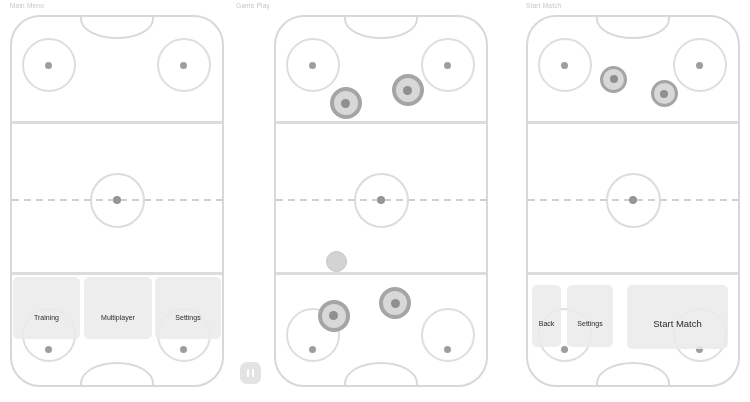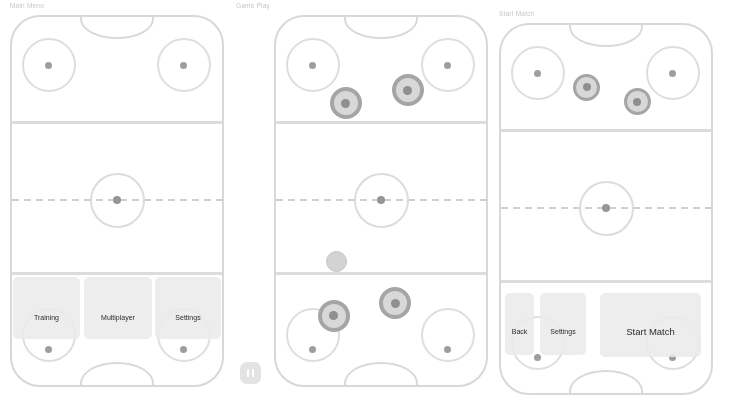--- a/index.html
+++ b/index.html
@@ -2,21 +2,21 @@
 <html><head>
 <meta charset="utf-8">
 <style>
   html,body{margin:0;padding:0;}
   body{
     width:750px;height:402px;position:relative;overflow:hidden;
     background:#ffffff;
     font-family:"Liberation Sans", sans-serif;
   }
   .screen{position:absolute;top:15px;width:214px;height:372px;}
-  .s0{left:10px;} .s1{left:274px;} .s2{left:499px;margin-top:8px;}
+  .s0{left:10px;} .s1{left:274px;} .s2{left:526px;}
 
   .frame-title{
     position:absolute;top:-13px;left:0;
     font-size:6.5px;color:#c6c6c6;letter-spacing:.2px;white-space:nowrap;
   }
   .s1 .frame-title{left:-38px;}
 
   .rink{
     position:absolute;inset:0;box-sizing:border-box;
     border:2px solid #d8d8d8;border-radius:30px;background:#ffffff;

